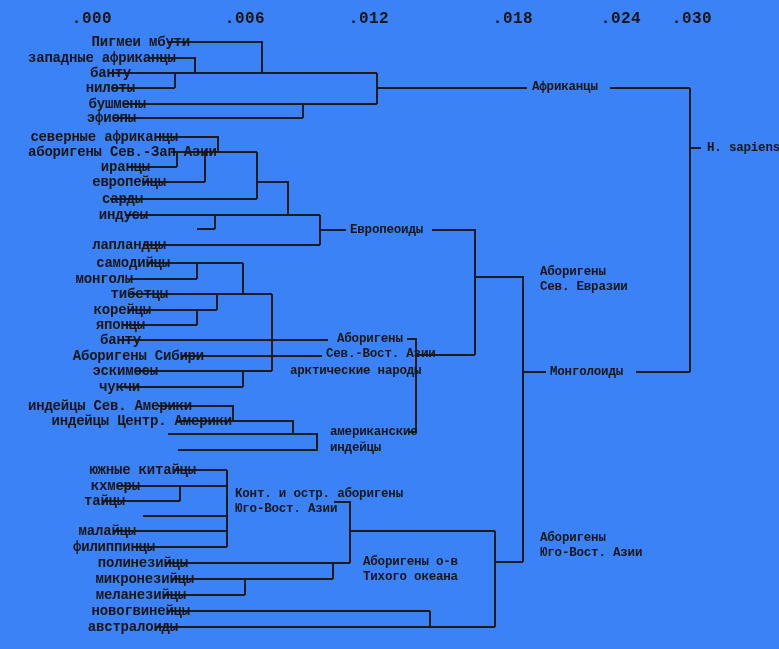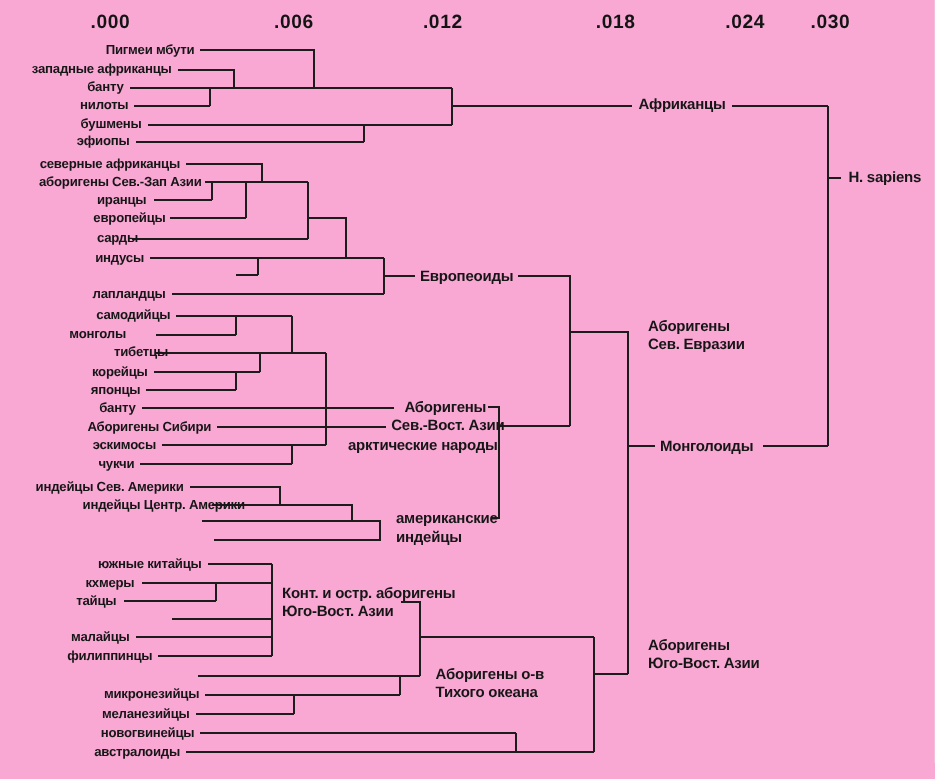--- a/index.html
+++ b/index.html
@@ -1,19 +1,19 @@
 <!DOCTYPE html>
 <html><head>
 <meta charset="utf-8">
 <style>
   html,body{margin:0;padding:0;background:#e8e8e8;}
-  #stage{position:relative;width:779px;height:649px;background:#f9a8d4;overflow:hidden;
-         font-family:Liberation Sans, sans-serif;}
-  .leaf{position:absolute;left:0;text-align:right;font-weight:700;font-size:11px;
-        line-height:16px;height:16px;color:#161616;white-space:nowrap;letter-spacing:-0.2px;}
+  #stage{position:relative;width:779px;height:649px;background:#3b82f6;overflow:hidden;
+         font-family:Liberation Mono, monospace;}
+  .leaf{position:absolute;left:0;text-align:right;font-weight:700;font-size:14px;
+        line-height:16px;height:16px;color:#161616;white-space:nowrap;letter-spacing:-0.2px;padding-left:28px;}
   .node{position:absolute;font-weight:700;font-size:12.5px;line-height:16px;color:#161616;
         white-space:nowrap;letter-spacing:-0.2px;}
   .tick{position:absolute;top:10px;transform:translateX(-50%);font-weight:700;
         font-size:16px;color:#141414;letter-spacing:0.5px;}
   svg{position:absolute;left:0;top:0;}
 </style>
 </head>
 <body>
 
 <div id="stage">
@@ -64,20 +64,21 @@
   <div class="leaf" style="top:363px;width:130px">эскимосы</div>
   <div class="leaf" style="top:348px;width:176px">Аборигены Сибири</div>
   <div class="leaf" style="top:379px;width:112px">чукчи</div>
   <div class="leaf" style="top:398px;width:153px">индейцы Сев. Америки</div>
   <div class="leaf" style="top:413px;width:204px">индейцы Центр. Америки</div>
   <div class="leaf" style="top:462px;width:168px">южные китайцы</div>
   <div class="leaf" style="top:478px;width:112px">кхмеры</div>
   <div class="leaf" style="top:493px;width:97px">тайцы</div>
   <div class="leaf" style="top:523px;width:108px">малайцы</div>
   <div class="leaf" style="top:539px;width:127px">филиппинцы</div>
+  <div class="leaf" style="top:555px;width:160px">полинезийцы</div>
   <div class="leaf" style="top:571px;width:166px">микронезийцы</div>
   <div class="leaf" style="top:587px;width:158px">меланезийцы</div>
   <div class="leaf" style="top:603px;width:162px">новогвинейцы</div>
   <div class="leaf" style="top:619px;width:150px">австралоиды</div>
 
   <div class="node" style="left:532px;top:79px">Африканцы</div>
   <div class="node" style="left:707px;top:140px">H. sapiens</div>
   <div class="node" style="left:350px;top:222px">Европеоиды</div>
   <div class="node" style="left:337px;top:331px">Аборигены</div>
   <div class="node" style="left:326px;top:346px">Сев.-Вост. Азии</div>

